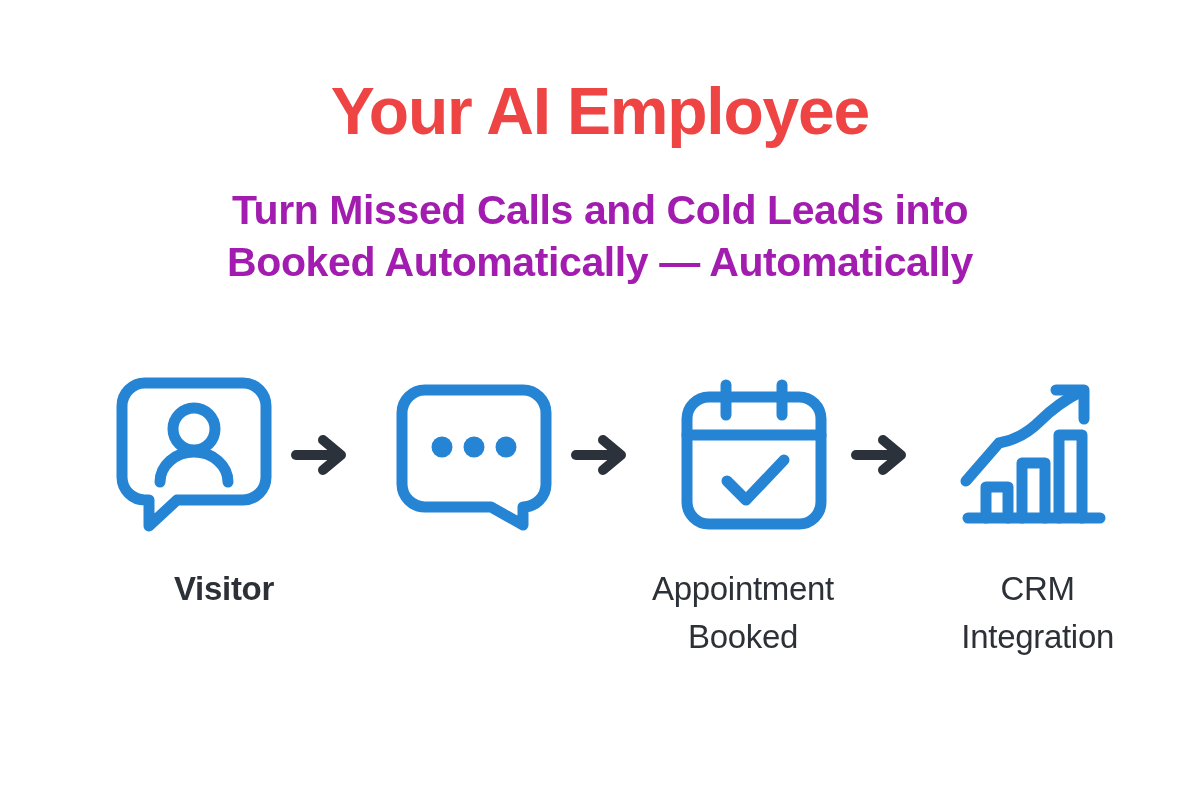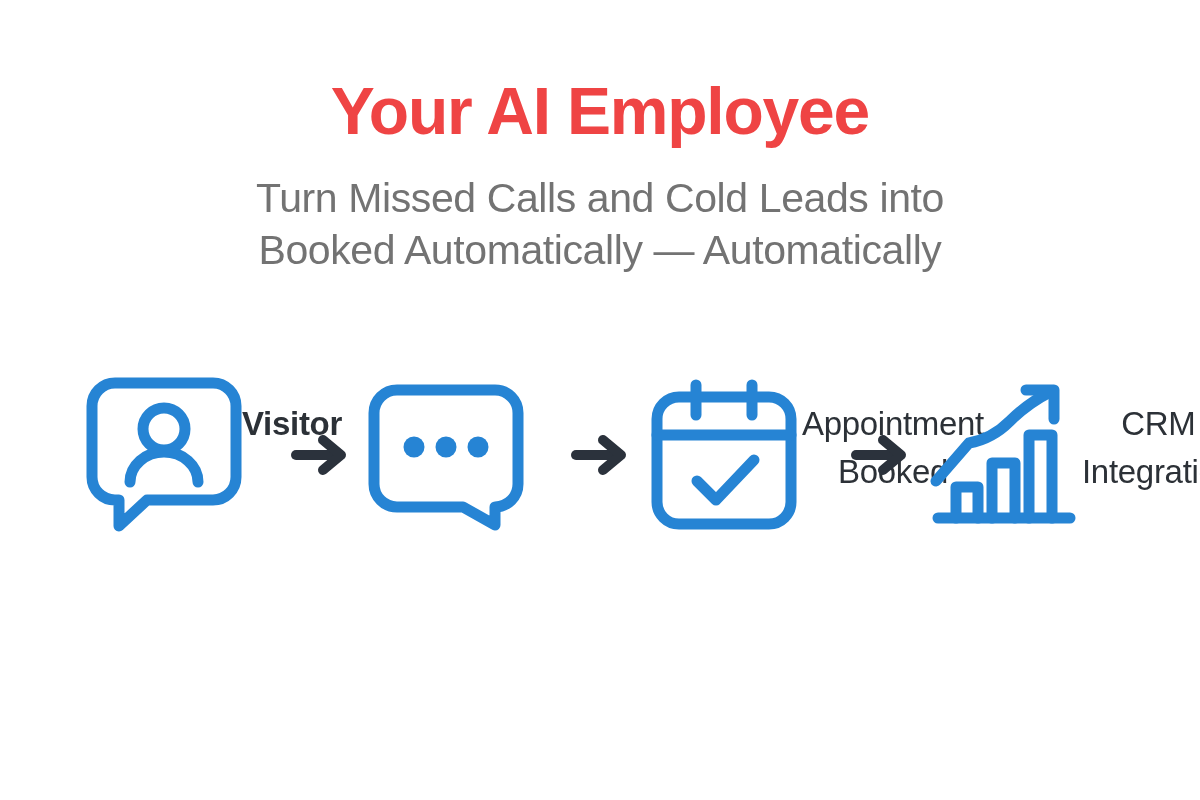--- a/index.html
+++ b/index.html
@@ -35,27 +35,27 @@
     margin: 0;
     font-size: 66px;
     font-weight: bold;
     line-height: 1.0;
     letter-spacing: -1.2px;
     color: #ef4444;
     font-family: "Liberation Sans", sans-serif;
   }
 
   .hero-subtitle {
-    margin: 4px;
+    margin: 16px;
     padding-top: 24px;
     font-size: 41px;
-    font-weight: normal;
+    font-weight: bold;
     line-height: 1.28;
     letter-spacing: -0.4px;
-    color: #737373;
+    color: #a21caf;
     font-family: "Liberation Sans", sans-serif;
   }
   .hero-subtitle .sub-line {
     display: block;
   }
 
   
   .flow {
     position: absolute;
     top: 372px;
@@ -63,22 +63,22 @@
     width: 1200px;
     display: flex;
     flex-direction: row;
     align-items: flex-start;
     justify-content: center;
   }
 
   .flow-step {
     width: 188px;
     display: flex;
-    flex-direction: row;
-    align-items: flex-start;
+    flex-direction: column;
+    align-items: flex-end;
   }
 
   .icon-box {
     width: 160px;
     height: 165px;
     display: flex;
     align-items: center;
     justify-content: center;
   }
 

